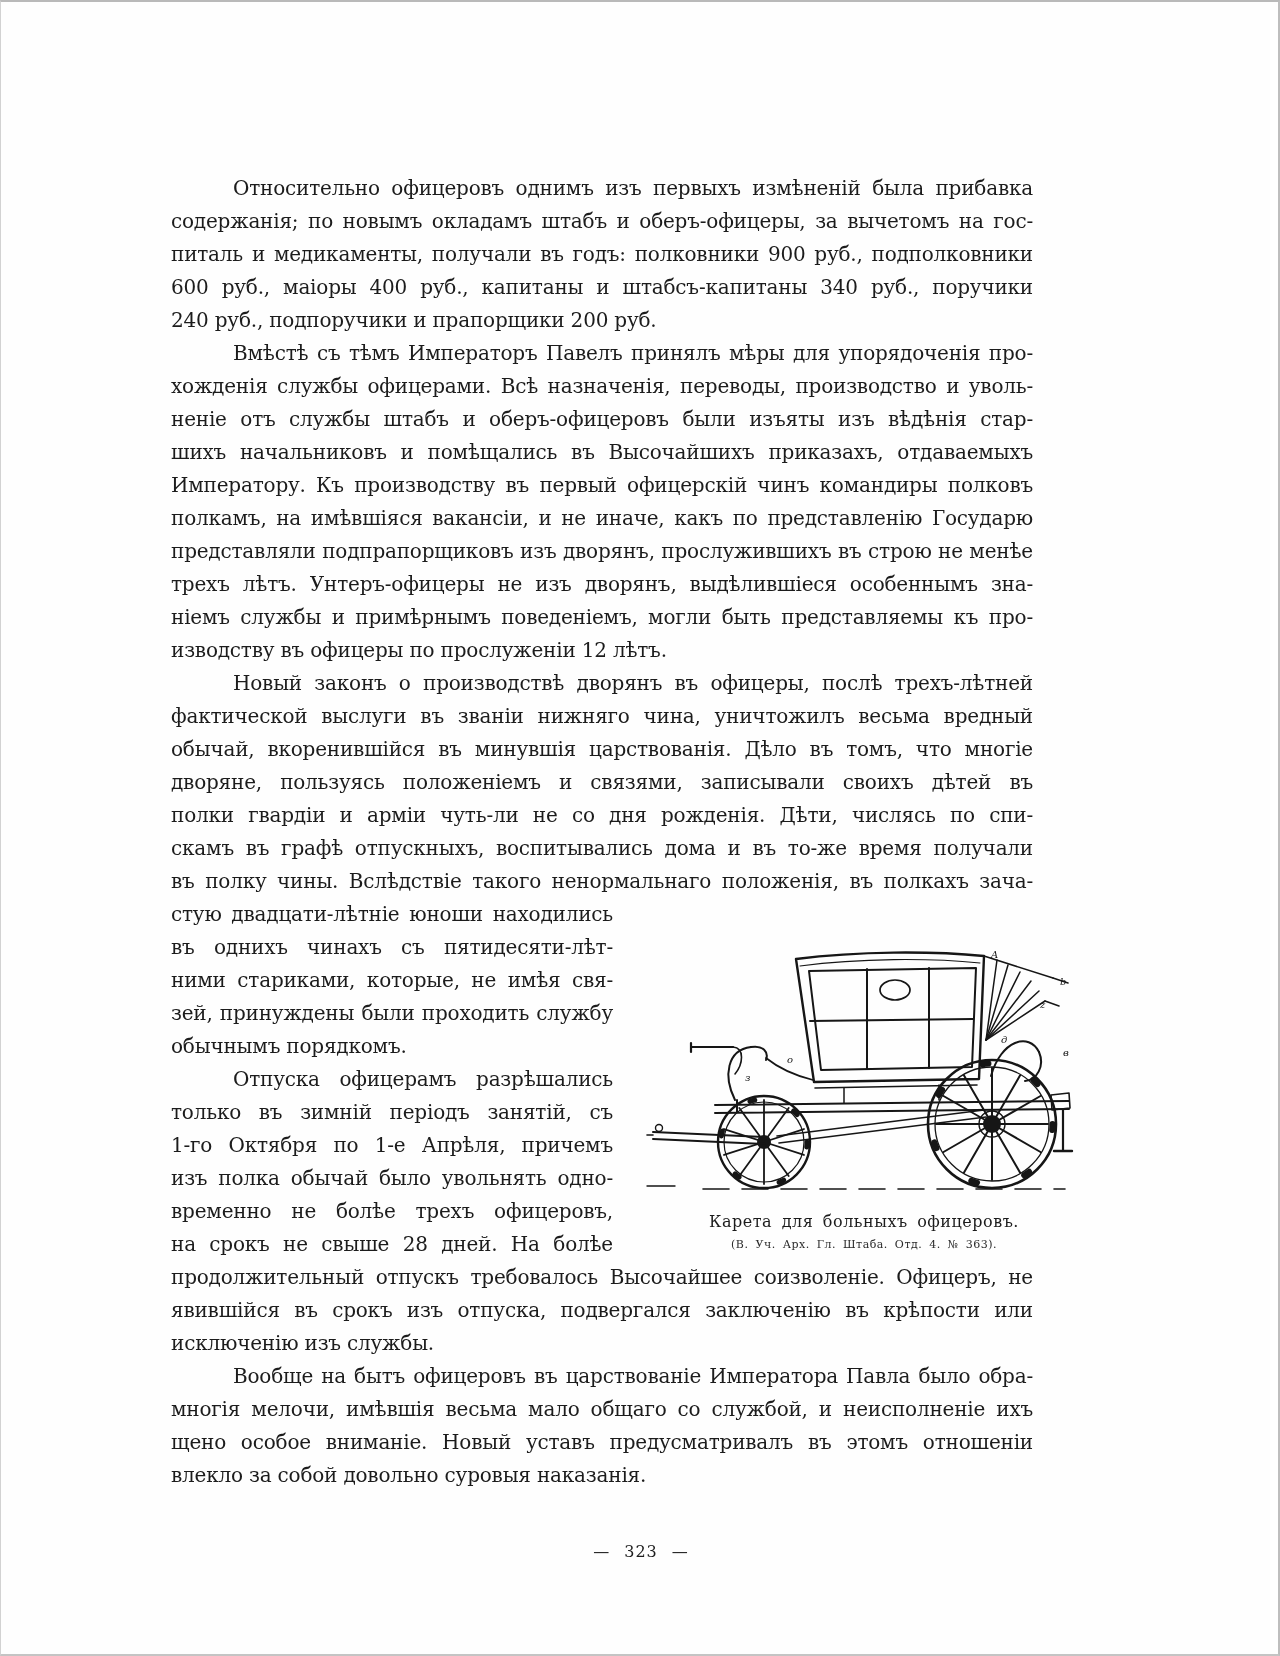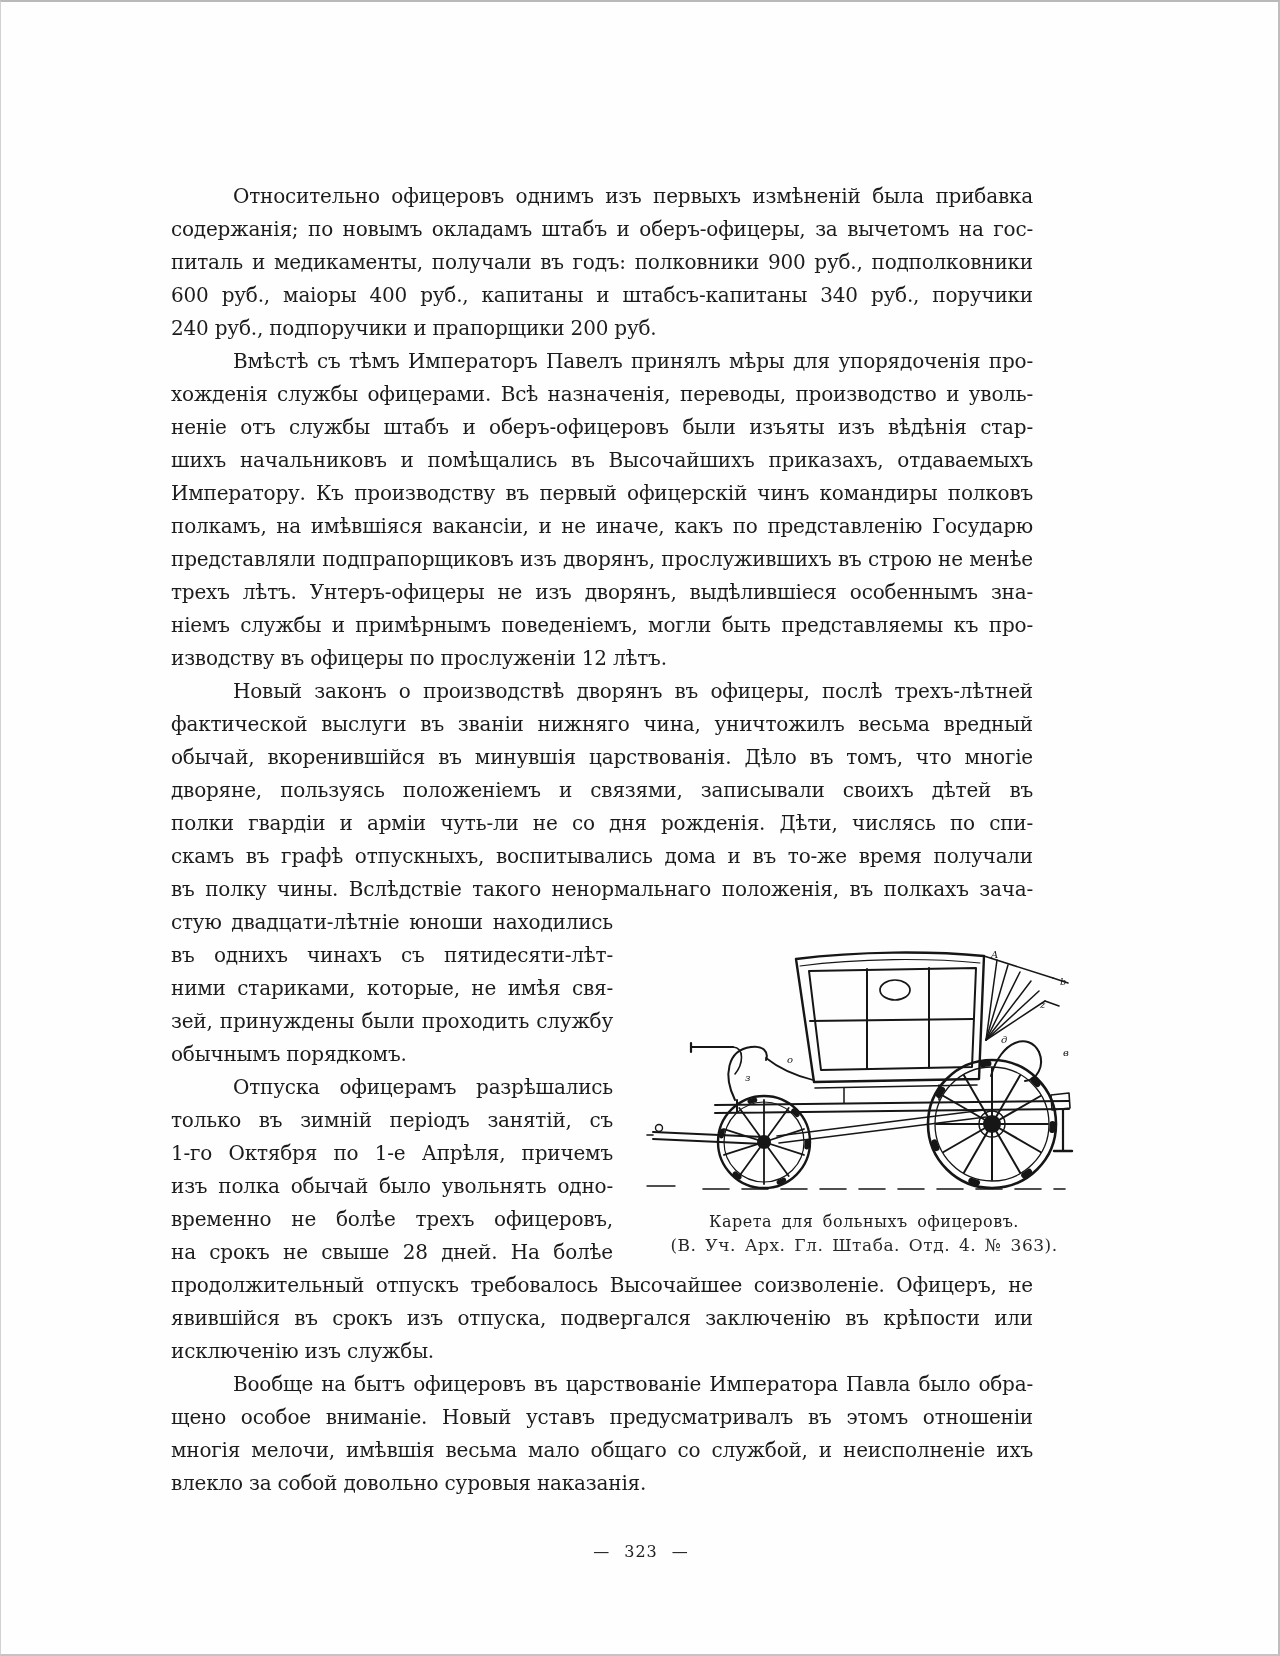--- a/index.html
+++ b/index.html
@@ -14,21 +14,20 @@
     border-bottom:2px solid #c4c4c4;
     box-sizing:border-box;
     font-family:"DejaVu Serif", serif;
     color:#1c1c1c;
     overflow:hidden;
   }
   .text-flow{
     position:absolute;
     left:170px;top:170px;
     width:862px;
-    margin-top:8px;
   }
   .segment{width:862px;}
   .segment.narrow{width:442px;}
   .para{margin:0;padding:0;}
   .line{
     font-size:20px;
     line-height:33px;
     height:33px;
     letter-spacing:-0.2px;
     text-align:justify;
@@ -50,21 +49,21 @@
     text-align:center;
     padding-left:14px;
   }
   .cap1{
     font-size:16px;
     letter-spacing:0.5px;
     line-height:24px;
     word-spacing:4px;
   }
   .cap2{
-    font-size:17px;
+    font-size:11px;
     letter-spacing:0.5px;
     line-height:22px;
     word-spacing:3px;
     color:#2a2a2a;
   }
   .page-number{
     position:absolute;
     left:0;top:1540px;width:1280px;
     text-align:center;
     font-size:16px;
@@ -126,22 +125,22 @@
         </div>
       </div>
       <div class="segment full">
         <div class="para">
           <div class="line">продолжительный отпускъ требовалось Высочайшее соизволеніе. Офицеръ, не</div>
           <div class="line">явившійся въ срокъ изъ отпуска, подвергался заключенію въ крѣпости или</div>
           <div class="line end">исключенію изъ службы.</div>
         </div>
         <div class="para">
           <div class="line indent">Вообще на бытъ офицеровъ въ царствованіе Императора Павла было обра-</div>
+          <div class="line">многія мелочи, имѣвшія весьма мало общаго со службой, и неисполненіе ихъ</div>
           <div class="line">щено особое вниманіе. Новый уставъ предусматривалъ въ этомъ отношеніи</div>
-          <div class="line">многія мелочи, имѣвшія весьма мало общаго со службой, и неисполненіе ихъ</div>
           <div class="line end">влекло за собой довольно суровыя наказанія.</div>
         </div>
       </div>
     </div>
 
   <figure class="figure">
     <svg width="436" height="250" viewBox="0 0 436 250" xmlns="http://www.w3.org/2000/svg">
       <g stroke="#161616" fill="none" stroke-linecap="round" stroke-linejoin="round">
 
         <path d="M157,11 C220,3 292,3 345,8 L340,131 L175,134 Z" stroke-width="2.4"></path>

